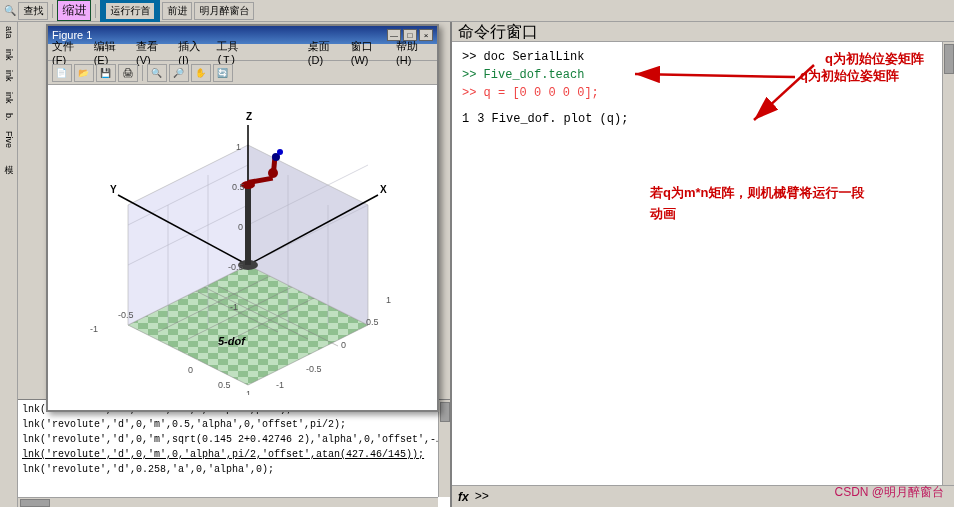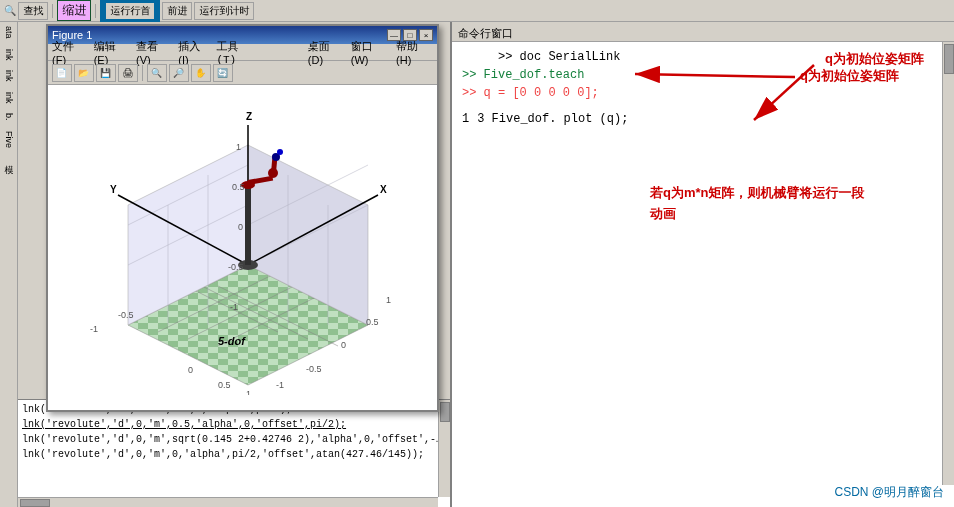--- a/index.html
+++ b/index.html
@@ -19,21 +19,21 @@
 <div style="width:954px;height:507px;position:relative;background:#d4d0c8;overflow:hidden;display:flex;flex-direction:column;">
 
   <div style="height:22px;background:#d4d0c8;display:flex;align-items:center;padding:0 4px;border-bottom:1px solid #a0a0a0;font-size:11px;gap:2px;">
     <span style="font-size:10px;">🔍</span>
     <button style="font-size:10px;background:#d4d0c8;border:1px solid #a0a0a0;padding:1px 4px;cursor:pointer;">查找</button>
     <div style="width:1px;height:14px;background:#a0a0a0;margin:0 2px;"></div>
     <button style="font-size:12px;background:#f0abfc;border:1px solid #14532d;padding:1px 4px;cursor:pointer;">缩进</button>
     <div style="width:1px;height:14px;background:#a0a0a0;margin:0 2px;"></div>
     <button style="font-size:10px;background:#d4d0c8;border:6px solid #0369a1;padding:1px 4px;cursor:pointer;">运行行首</button>
     <button style="font-size:10px;background:#d4d0c8;border:1px solid #a0a0a0;padding:1px 4px;cursor:pointer;">前进</button>
-    <button style="font-size:10px;background:#d4d0c8;border:1px solid #a0a0a0;padding:1px 4px;cursor:pointer;">运行到计时</button>
+    <button style="font-size:10px;background:#d4d0c8;border:1px solid #a0a0a0;padding:1px 4px;cursor:pointer;">明月醉窗台</button>
   </div>
 
   <div style="display:flex;flex:1;overflow:hidden;position:relative;">
 
     <div style="width:18px;background:#d4d0c8;border-right:1px solid #a0a0a0;display:flex;flex-direction:column;align-items:center;padding-top:4px;font-size:9px;gap:2px;">
       <span style="writing-mode:vertical-rl;font-size:9px;color:#000;">ata</span>
       <span style="writing-mode:vertical-rl;font-size:9px;color:#000;margin-top:8px;">ink</span>
       <span style="writing-mode:vertical-rl;font-size:9px;color:#000;margin-top:8px;">ink</span>
       <span style="writing-mode:vertical-rl;font-size:9px;color:#000;margin-top:8px;">ink</span>
       <span style="writing-mode:vertical-rl;font-size:9px;color:#000;margin-top:8px;">b.</span>
@@ -163,44 +163,45 @@
               <text x="258" y="58" font-size="9" fill="#555">1</text>
             </g>
           </svg>
 
         </div>
       </div>
 
       <div style="position:absolute;bottom:0;left:0;right:0;height:108px;background:#ffffff;border-top:1px solid #808080;overflow:hidden;">
         <div style="padding:2px 4px;font-family:'Courier New',monospace;font-size:10px;line-height:15px;overflow:hidden;">
           <div style="white-space:nowrap;overflow:hidden;text-overflow:ellipsis;">lnk('revolute','d',0.216,'m',0,'alpha',pi/2);</div>
-          <div style="white-space:nowrap;overflow:hidden;text-overflow:ellipsis;text-decoration:underline;">lnk('revolute','d',0,'m',0.5,'alpha',0,'offset',pi/2);</div>
+          <div style="white-space:nowrap;overflow:hidden;text-overflow:ellipsis;">lnk('revolute','d',0,'m',0.5,'alpha',0,'offset',pi/2);</div>
           <div style="white-space:nowrap;overflow:hidden;text-overflow:ellipsis;">lnk('revolute','d',0,'m',sqrt(0.145 2+0.42746 2),'alpha',0,'offset',-at.</div>
-          <div style="white-space:nowrap;overflow:hidden;text-overflow:ellipsis;">lnk('revolute','d',0,'m',0,'alpha',pi/2,'offset',atan(427.46/145));</div>
+          <div style="white-space:nowrap;overflow:hidden;text-overflow:ellipsis;text-decoration:underline;">lnk('revolute','d',0,'m',0,'alpha',pi/2,'offset',atan(427.46/145));</div>
+          <div style="white-space:nowrap;overflow:hidden;text-overflow:ellipsis;">lnk('revolute','d',0.258,'a',0,'alpha',0);</div>
         </div>
 
         <div style="position:absolute;bottom:0;left:0;right:12px;height:10px;background:#d4d0c8;border-top:1px solid #a0a0a0;">
           <div style="width:30px;height:8px;background:#a0a0a0;border:1px solid #808080;margin-left:2px;margin-top:1px;"></div>
         </div>
         <div style="position:absolute;top:0;right:0;width:12px;bottom:10px;background:#d4d0c8;border-left:1px solid #a0a0a0;">
           <div style="width:10px;height:20px;background:#a0a0a0;border:1px solid #808080;margin-left:1px;margin-top:2px;"></div>
         </div>
       </div>
 
     </div>
 
     <div style="flex:1;background:#ffffff;display:flex;flex-direction:column;position:relative;border-left:2px solid #808080;">
 
-      <div style="background:#d4d0c8;height:20px;display:flex;align-items:flex-end;padding:0 6px;font-size:11px;border-bottom:1px solid #a0a0a0;">
+      <div style="background:#d4d0c8;height:20px;display:flex;align-items:flex-start;padding:0 6px;font-size:16px;border-bottom:1px solid #a0a0a0;">
         <span>命令行窗口</span>
       </div>
 
       <div style="flex:1;padding:6px 10px;font-family:'Courier New',monospace;font-size:12px;position:relative;overflow:hidden;">
 
-        <div style="line-height:18px;color:#000;margin-left:36px;">&gt;&gt; doc SerialLink</div>
+        <div style="line-height:18px;color:#000;">&gt;&gt; doc SerialLink</div>
         <div style="line-height:18px;color:#15803d;">&gt;&gt; Five_dof.teach</div>
         <div style="line-height:18px;color:#ef4444;">&gt;&gt; q = [0 0 0 0 0];</div>
 
         <div style="display:flex;margin-top:8px;line-height:18px;">
           <span style="color:#000;margin-right:8px;">1</span>
           <span style="color:#000;">3    Five_dof. plot (q);</span>
         </div>
 
         <div style="position:absolute;top:8px;right:30px;">
 
@@ -215,22 +216,26 @@
           </svg>
           <span style="position:absolute;top:0;right:0;color:#cc0000;font-size:13px;font-weight:bold;font-family:'Microsoft YaHei',SimSun,Arial,sans-serif;white-space:nowrap;">q为初始位姿矩阵</span>
         </div>
 
         <div style="position:absolute;top:155px;right:20px;">
           <span style="color:#cc0000;font-size:13px;font-weight:bold;font-family:'Microsoft YaHei',SimSun,Arial,sans-serif;line-height:22px;display:block;"></span>
         </div>
 
       </div>
 
-
-      <div style="position:absolute;bottom:6px;right:10px;font-size:12px;color:#0369a1;">CSDN @明月醉窗台</div>
+      <div style="background:#d4d0c8;height:22px;display:flex;align-items:center;padding:0 6px;font-size:12px;border-top:1px solid #a0a0a0;">
+        <span style="font-style:italic;font-weight:bold;margin-right:6px;">fx</span>
+        <span style="font-family:'Courier New',monospace;">&gt;&gt;</span>
+      </div>
+
+      <div style="position:absolute;bottom:6px;right:10px;font-size:12px;color:#be185d;">CSDN @明月醉窗台</div>
 
       <div style="position:absolute;right:0;top:20px;bottom:22px;width:12px;background:#d4d0c8;border-left:1px solid #a0a0a0;">
         <div style="width:10px;height:30px;background:#a0a0a0;border:1px solid #808080;margin-left:1px;margin-top:2px;"></div>
       </div>
 
     </div>
 
   </div>
 
   <svg style="position:absolute;top:22px;left:450px;pointer-events:none;z-index:50;" width="504" height="485">

